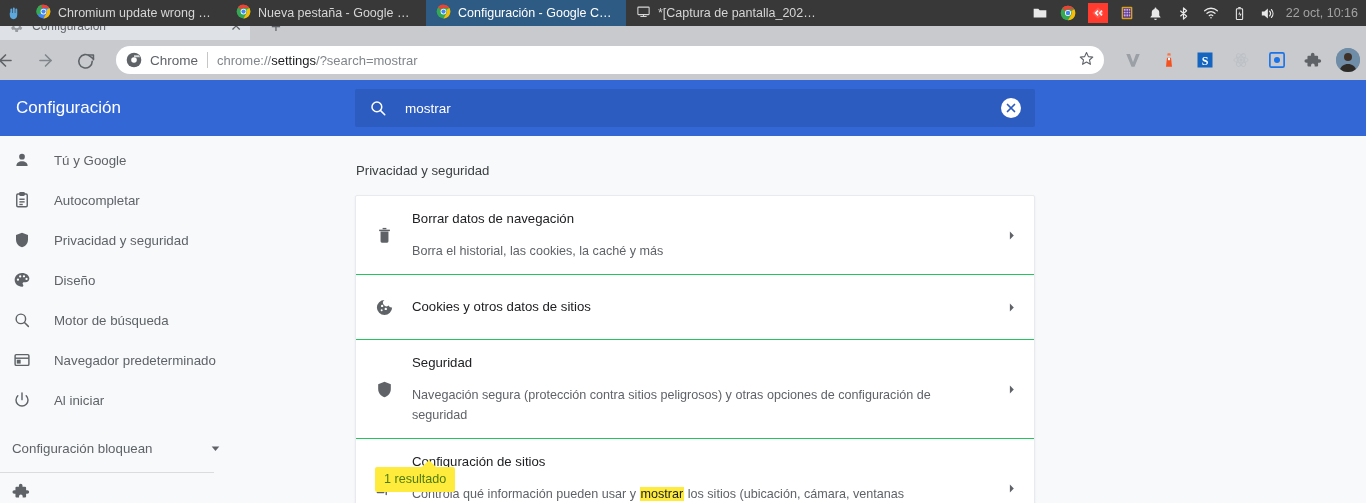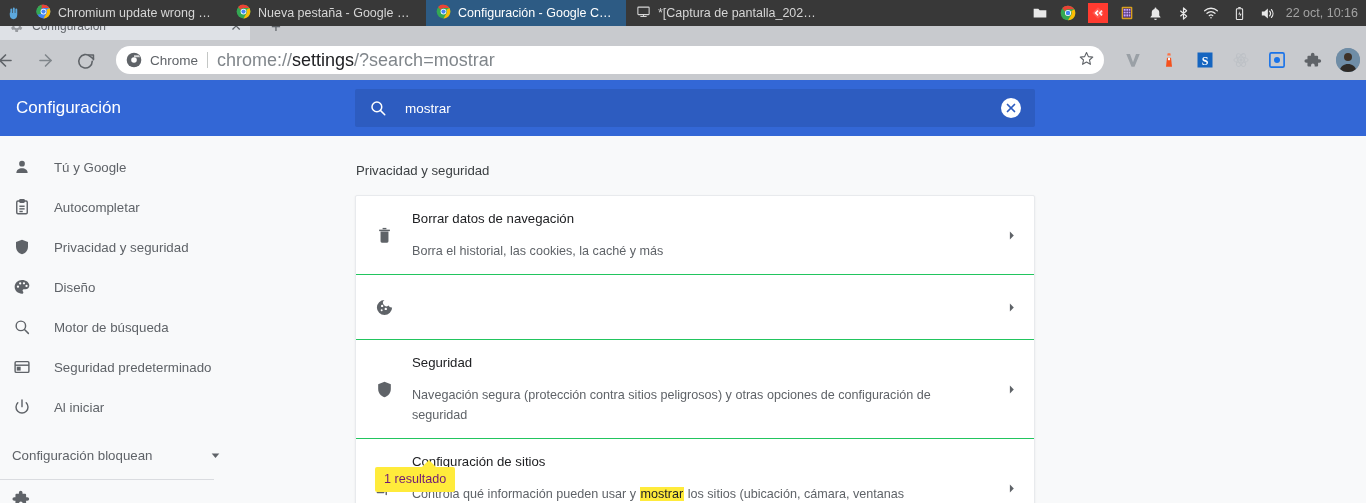--- a/index.html
+++ b/index.html
@@ -63,21 +63,21 @@
   .omnibox{
     flex:1; height:28px; background:#fff; border-radius:14px;
     display:flex; align-items:center; padding:0 10px; margin:0 6px;
     font-size:13.5px; color:#202124; min-width:0;
   }
   .omnibox .chrome-ic{ width:16px; height:16px; margin-right:8px; flex:0 0 auto;}
   .omnibox .scheme-label{ color:#5f6368; font-size:13.5px; }
   .omnibox .vsep{
     width:1px; height:16px; background:#c4c7c5; margin:0 9px; flex:0 0 auto;
   }
-  .omnibox .url{ color:#80868b; font-size:18px; white-space:nowrap; overflow:hidden;}
+  .omnibox .url{ color:#80868b; font-size:13px; white-space:nowrap; overflow:hidden;}
   .omnibox .url b{ color:#202124; font-weight:400; }
   .omnibox .star{ margin-left:auto; color:#5f6368; font-size:15px; padding-left:8px;}
   .tb-ext{
     width:26px; height:26px; display:flex; align-items:center; justify-content:center;
     flex:0 0 auto;
   }
   .avatar{
     width:24px; height:24px; border-radius:50%; overflow:hidden; flex:0 0 auto;
     background:#7d93a8;
   }
@@ -105,21 +105,21 @@
 
   
   .page-body{
     position:absolute; top:136px; left:0; width:1366px; height:367px;
     background:#f8f9fa; overflow:hidden;
   }
 
   
   .sidebar{
     position:absolute; left:0; top:0; width:228px; height:259px;
-    padding-top:11px;
+    padding-top:4px;
   }
   .side-item{
     display:flex; align-items:center; height:40px; padding-left:12px;
     color:#5f6368; font-size:13.3px; gap:22px; white-space:nowrap;
   }
   .side-item .sic{ width:20px; height:20px; display:flex; align-items:center; justify-content:center; flex:0 0 auto;}
   .adv-row{
     display:flex; align-items:center; height:40px; padding-left:12px;
     color:#5f6368; font-size:13.3px; margin-top:8px;
   }
@@ -154,21 +154,21 @@
   .r-sub{ font-size:12.6px; color:#5f6368; line-height:20px; margin-top:12px; }
   .r-sub mark{ background:#ffeb3b; color:#202124; padding:0 1px; }
   .row .arrow{
     width:46px; flex:0 0 auto; display:flex; align-items:center; justify-content:center;
     color:#5f6368; font-size:11px;
   }
 
   
   .tooltip{
     position:absolute; left:375px; top:331px; z-index:40;
-    background:#ffeb3b; color:#701a75; font-size:12.6px;
+    background:#ffeb3b; color:#4d7c0f; font-size:12.6px;
     padding:5px 9px 6px 9px; border-radius:2px; white-space:nowrap;
   }
   .tooltip:after{
     content:""; position:absolute; left:46px; top:-7px;
     border-left:8px solid transparent; border-right:8px solid transparent;
     border-bottom:8px solid #ffeb3b;
   }
 </style>
 </head>
 <body>
@@ -350,21 +350,21 @@
     </div>
 
     <div class="side-item">
       <span class="sic">
         <svg width="18" height="18" viewBox="0 0 24 24" fill="none" stroke="#5f6368" stroke-width="1.9">
             <rect x="2.8" y="4.8" width="18.4" height="14.4" rx="1.5"></rect>
             <line x1="2.8" y1="9.6" x2="21.2" y2="9.6"></line>
             <rect x="5" y="11.6" width="5.2" height="5.2" fill="#5f6368" stroke="none"></rect>
           </svg>
       </span>
-      <span>Seguridad predeterminado</span>
+      <span>Navegador predeterminado</span>
     </div>
 
     <div class="side-item">
       <span class="sic">
         <svg width="18" height="18" viewBox="0 0 24 24" fill="none" stroke="#5f6368" stroke-width="1.9" stroke-linecap="round">
             <path d="M6.4 6.4a8 8 0 1011.2 0"></path>
             <line x1="12" y1="2.6" x2="12" y2="11.5"></line>
           </svg>
       </span>
       <span>Al iniciar</span>
@@ -418,20 +418,21 @@
         <div class="ric">
           <svg width="19" height="19" viewBox="0 0 24 24" fill="#5f6368">
               <path d="M12 2.4a9.6 9.6 0 109.6 9.6 4 4 0 01-4.4-2.4A4.2 4.2 0 0112 2.4z"></path>
               <circle cx="9" cy="10" r="1.5" fill="#fff"></circle>
               <circle cx="13.6" cy="13.8" r="1.5" fill="#fff"></circle>
               <circle cx="8.4" cy="15.4" r="1.2" fill="#fff"></circle>
               <circle cx="14.4" cy="8.6" r="1" fill="#fff"></circle>
             </svg>
         </div>
         <div class="rtxt">
+          <div class="r-title">Cookies y otros datos de sitios</div>
         </div>
         <div class="arrow">
           <svg width="11" height="11" viewBox="0 0 24 24" fill="#5f6368">
               <path d="M8.5 3.5L17 12l-8.5 8.5z"></path>
             </svg>
         </div>
       </div>
 
       <div class="row">
         <div class="ric">

